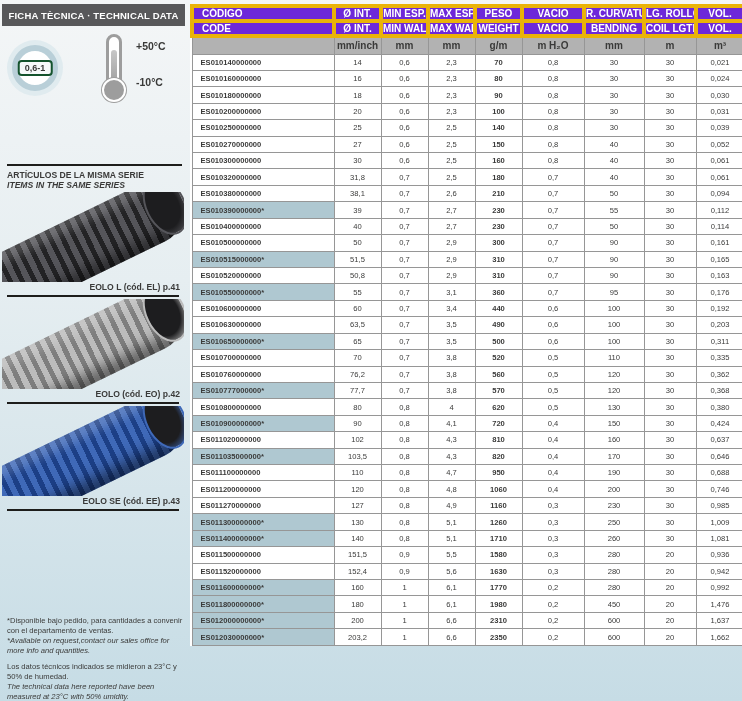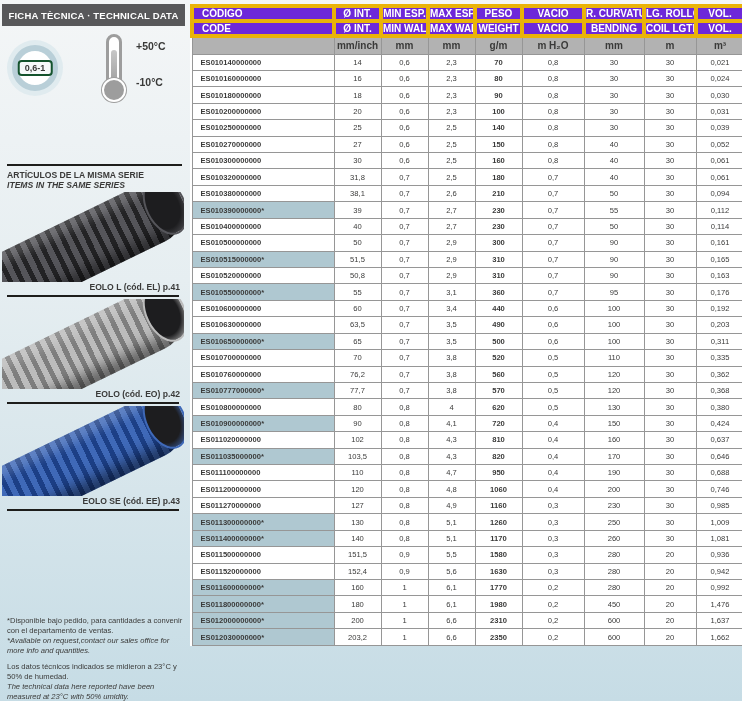--- a/index.html
+++ b/index.html
@@ -545,21 +545,21 @@
     <td>250</td>
     <td>30</td>
     <td>1,009</td>
   </tr>
 
   <tr>
     <td class="code hl">ES011400000000*</td>
     <td>140</td>
     <td>0,8</td>
     <td>5,1</td>
-    <td class="peso">1170</td>
+    <td class="peso">1710</td>
     <td>0,3</td>
     <td>260</td>
     <td>30</td>
     <td>1,081</td>
   </tr>
 
   <tr>
     <td class="code">ES011500000000</td>
     <td>151,5</td>
     <td>0,9</td>

